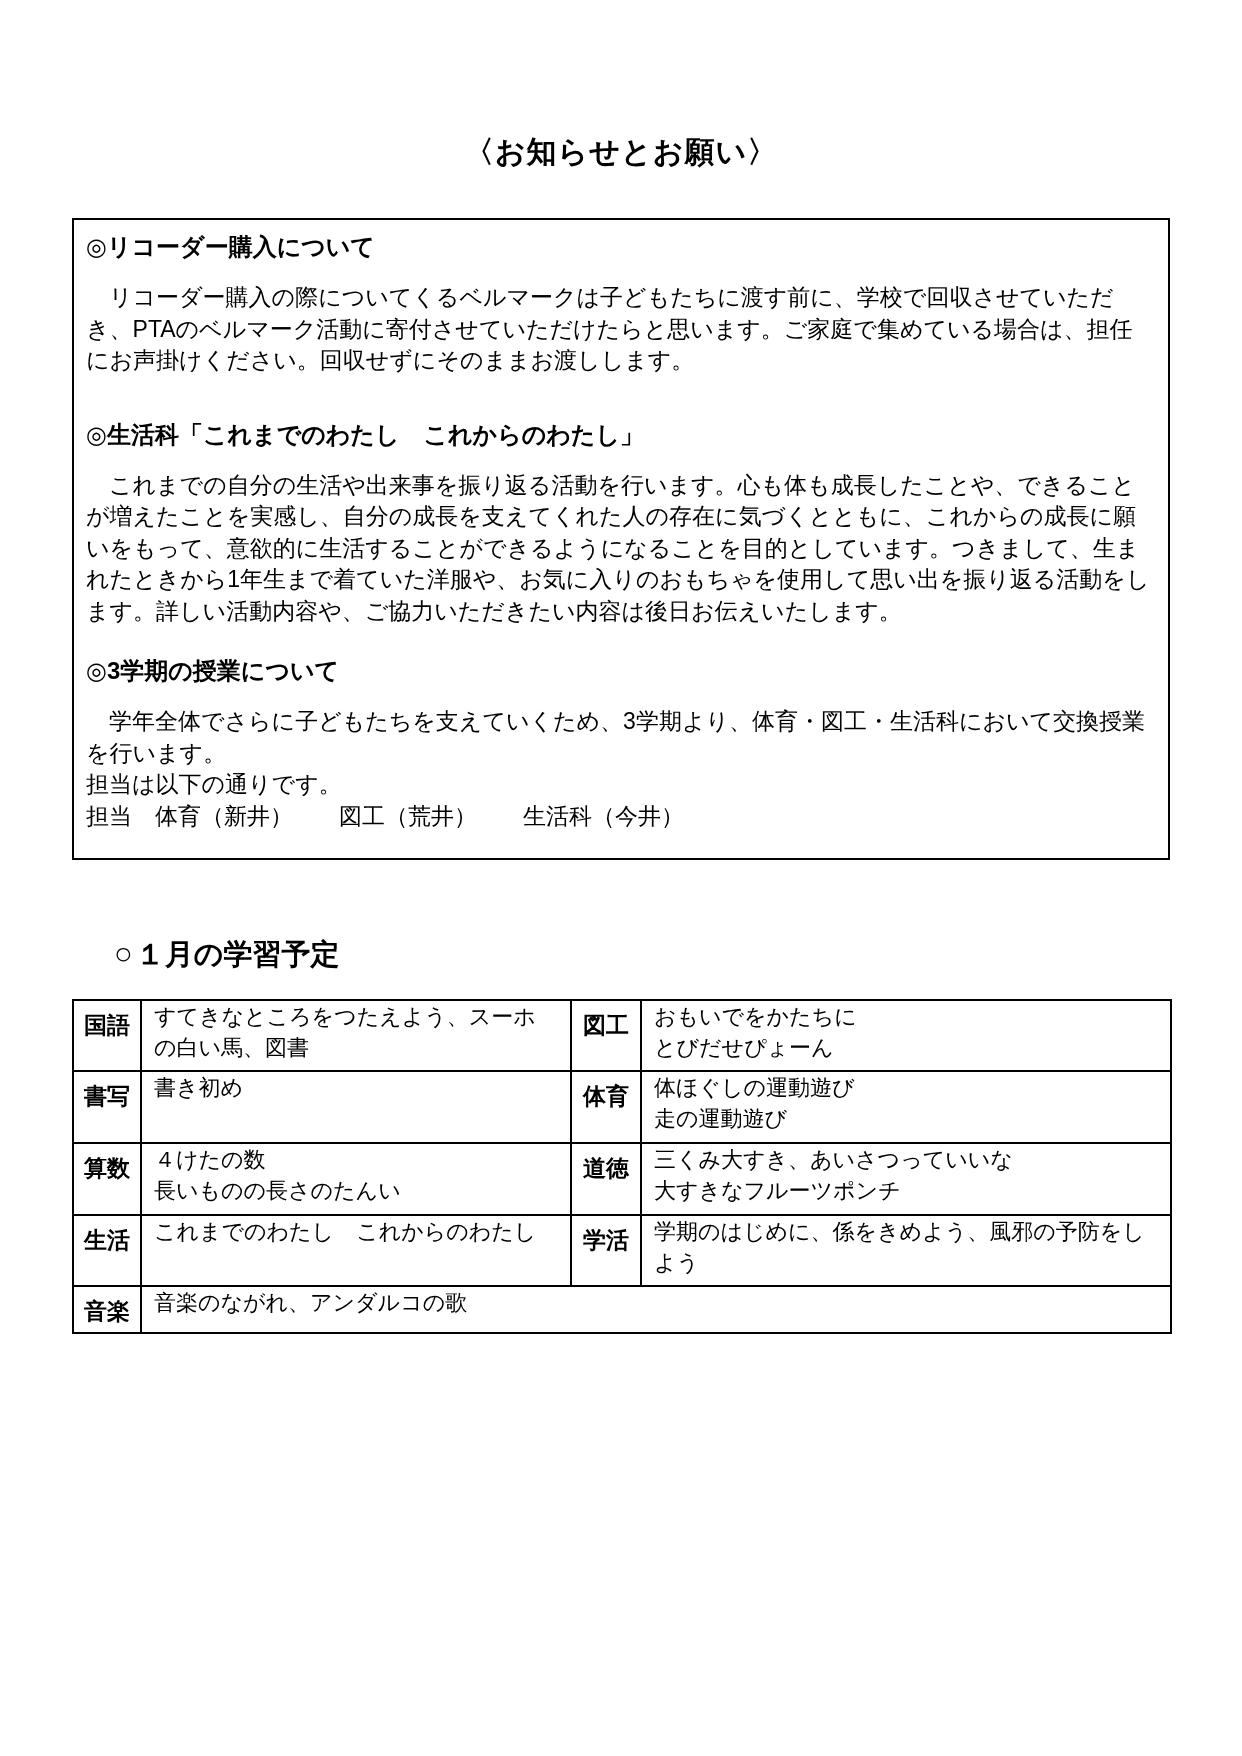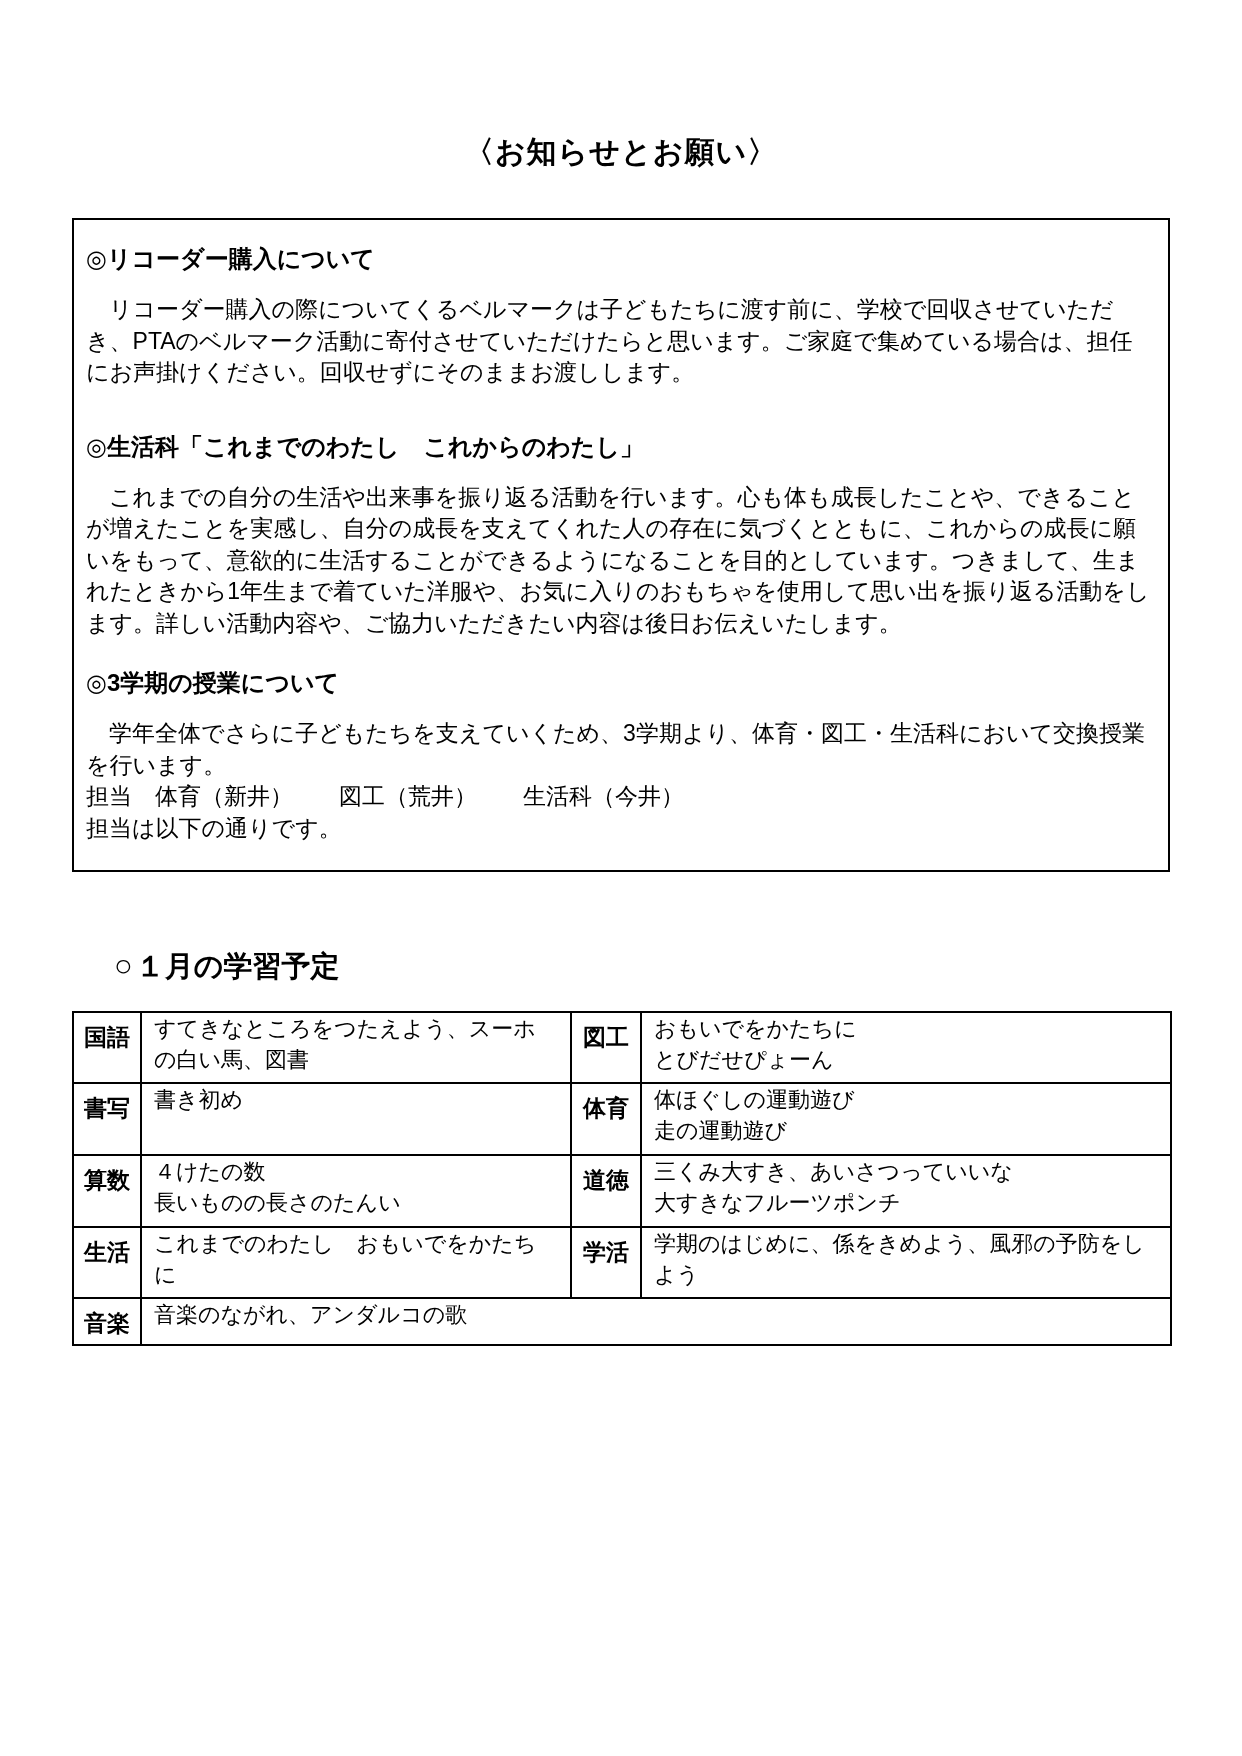--- a/index.html
+++ b/index.html
@@ -19,21 +19,21 @@
     font-size: 30px;
     line-height: 38px;
     font-weight: 700;
     letter-spacing: 1px;
   }
   .notice-box {
     box-sizing: border-box;
     width: 1098px;
     margin: 47px auto 0 auto;
     border: 2px solid #000000;
-    padding: 21px 14px 26px 12px;
+    padding: 9px 14px 26px 12px;
   }
   .sec { margin: 0; }
   .sec-mid { margin-top: 40px; }
   .sec-last { margin-top: 26px; }
   .sec-heading {
     margin: 0 0 17px 0;
     font-size: 24px;
     line-height: 36px;
     font-weight: 700;
   }
@@ -99,22 +99,22 @@
     </section>
 
     <section class="sec sec-mid">
       <h2 class="sec-heading">◎生活科「これまでのわたし　これからのわたし」</h2>
       <p class="para">　これまでの自分の生活や出来事を振り返る活動を行います。心も体も成長したことや、できることが増えたことを実感し、自分の成長を支えてくれた人の存在に気づくとともに、これからの成長に願いをもって、意欲的に生活することができるようになることを目的としています。つきまして、生まれたときから1年生まで着ていた洋服や、お気に入りのおもちゃを使用して思い出を振り返る活動をします。詳しい活動内容や、ご協力いただきたい内容は後日お伝えいたします。</p>
     </section>
 
     <section class="sec sec-last">
       <h2 class="sec-heading">◎3学期の授業について</h2>
       <p class="para">　学年全体でさらに子どもたちを支えていくため、3学期より、体育・図工・生活科において交換授業を行います。</p>
+      <p class="para">担当は以下の通りです。</p>
       <p class="para">担当　体育（新井）　　図工（荒井）　　生活科（今井）</p>
-      <p class="para">担当は以下の通りです。</p>
     </section>
 
   </div>
 
   <h2 class="schedule-heading"><span class="marker">○</span><span>１月の学習予定</span></h2>
 
   <table class="schedule-table">
     <colgroup>
       <col style="width:68px">
       <col style="width:430px">
@@ -139,21 +139,21 @@
       <tr class="rh3">
         <td class="lab">算数</td>
         <td class="con">４けたの数
 長いものの長さのたんい</td>
         <td class="lab">道徳</td>
         <td class="con">三くみ大すき、あいさつっていいな
 大すきなフルーツポンチ</td>
       </tr>
       <tr class="rh4">
         <td class="lab">生活</td>
-        <td class="con">これまでのわたし　おもいでをかたちに</td>
+        <td class="con">これまでのわたし　これからのわたし</td>
         <td class="lab">学活</td>
         <td class="con">学期のはじめに、係をきめよう、風邪の予防をしよう</td>
       </tr>
       <tr class="rh5">
         <td class="lab">音楽</td>
         <td class="con" colspan="3">音楽のながれ、アンダルコの歌</td>
       </tr>
     </tbody>
   </table>
 

